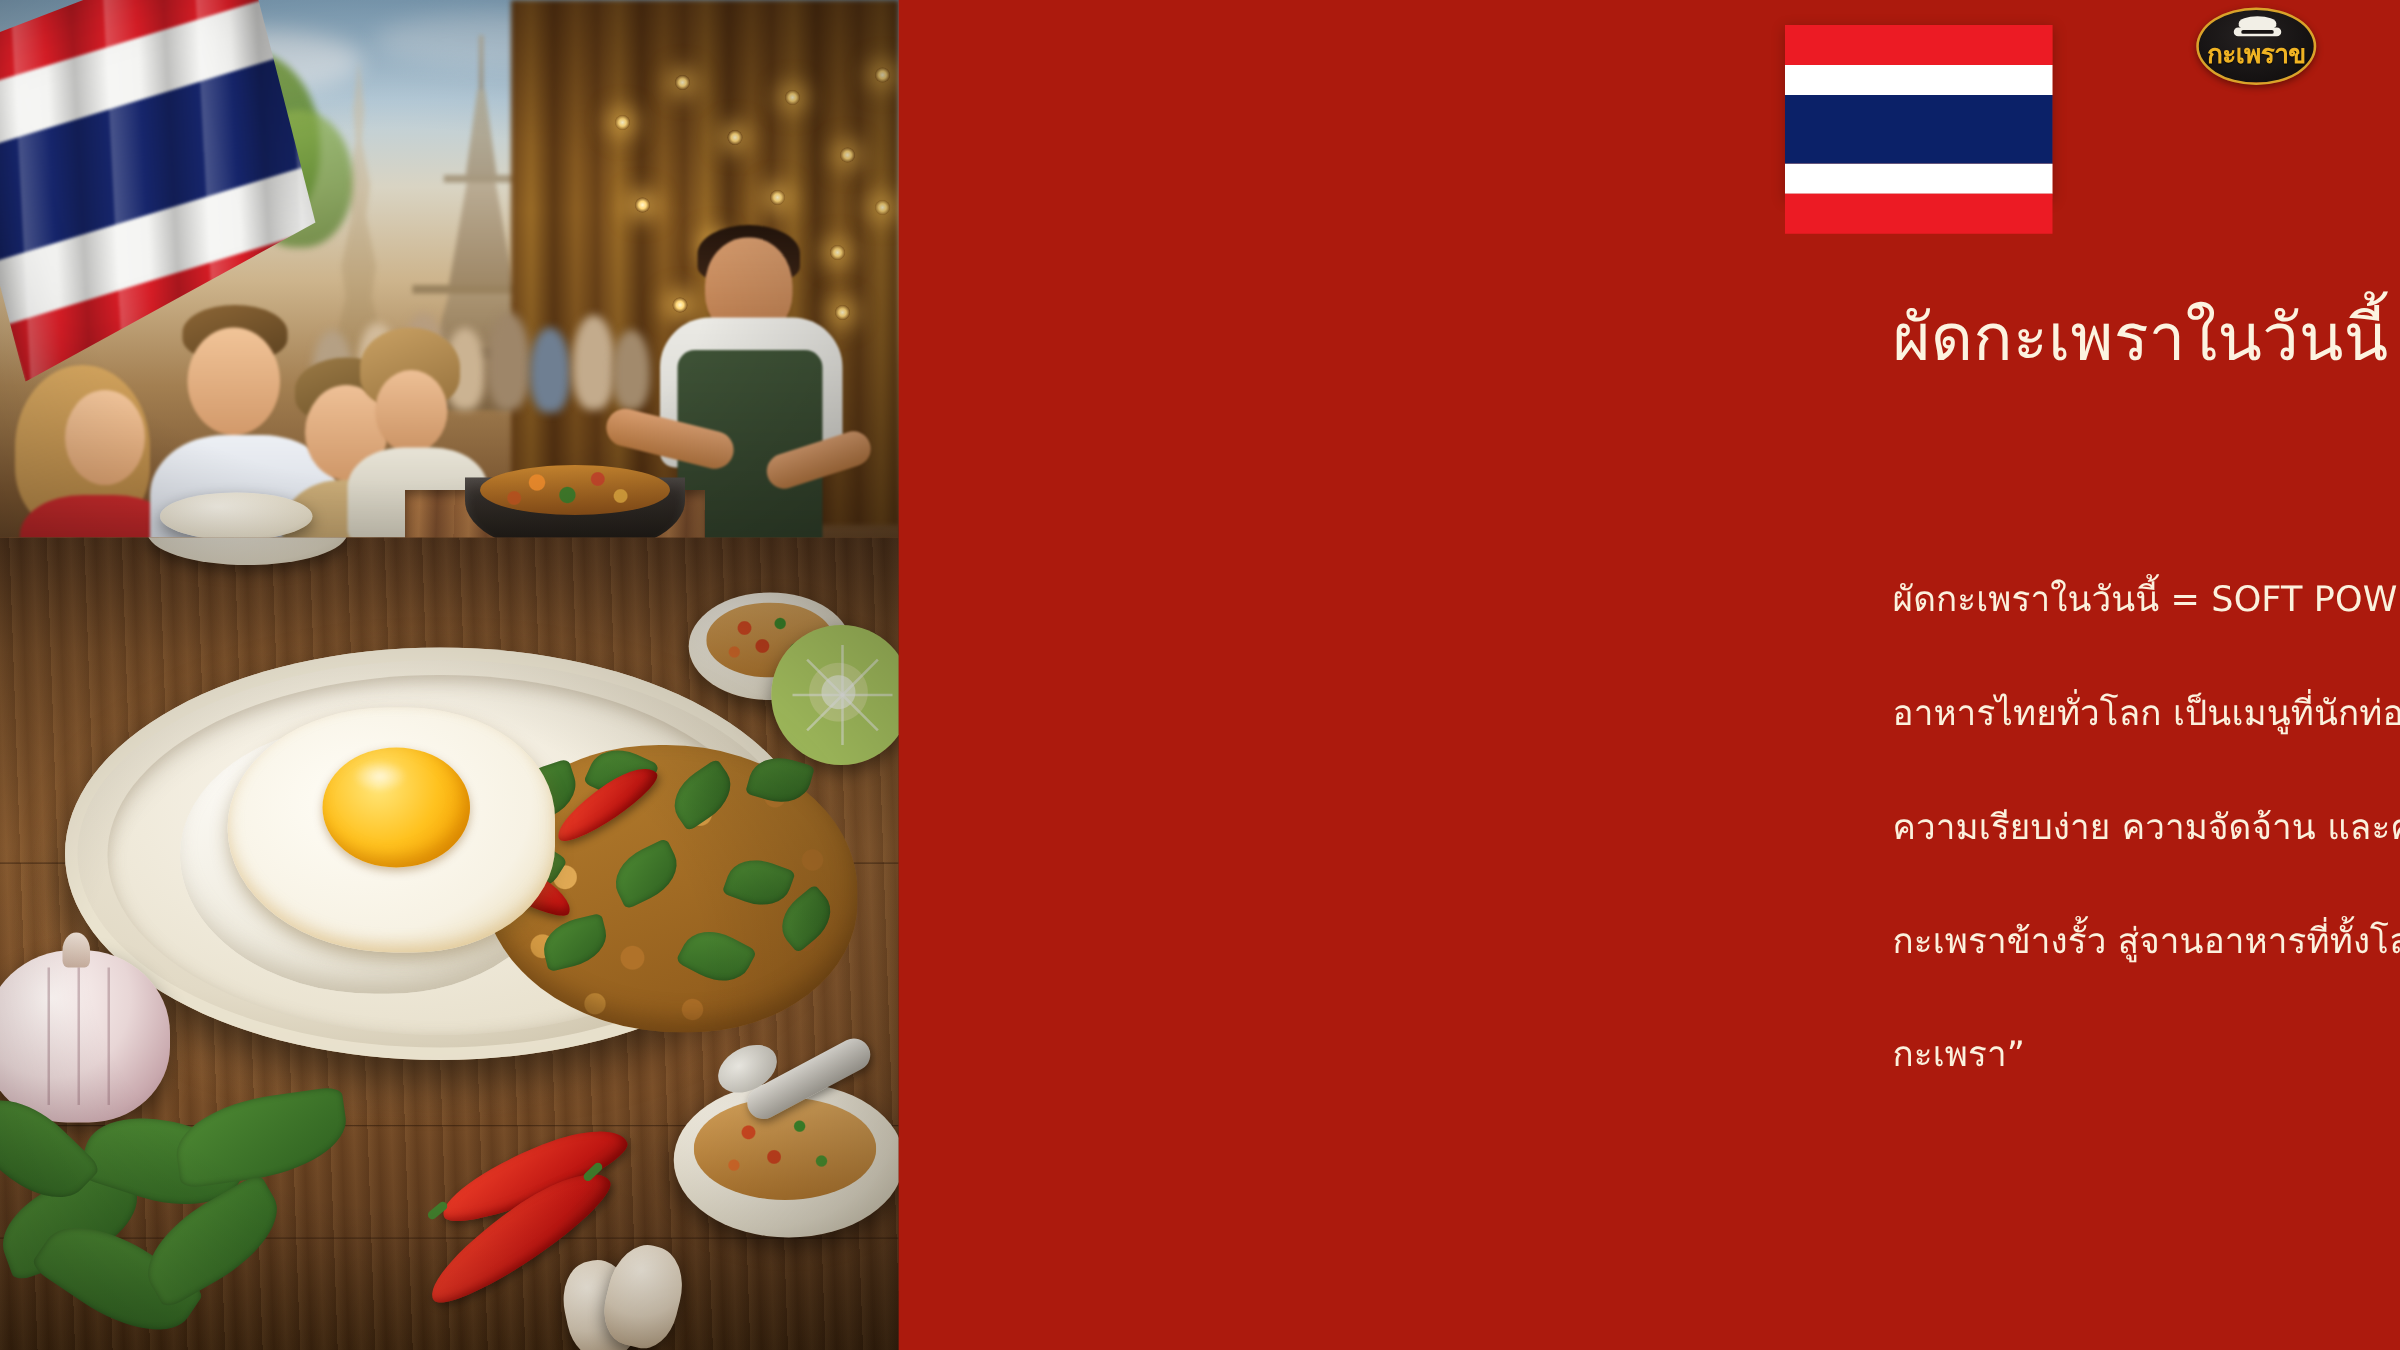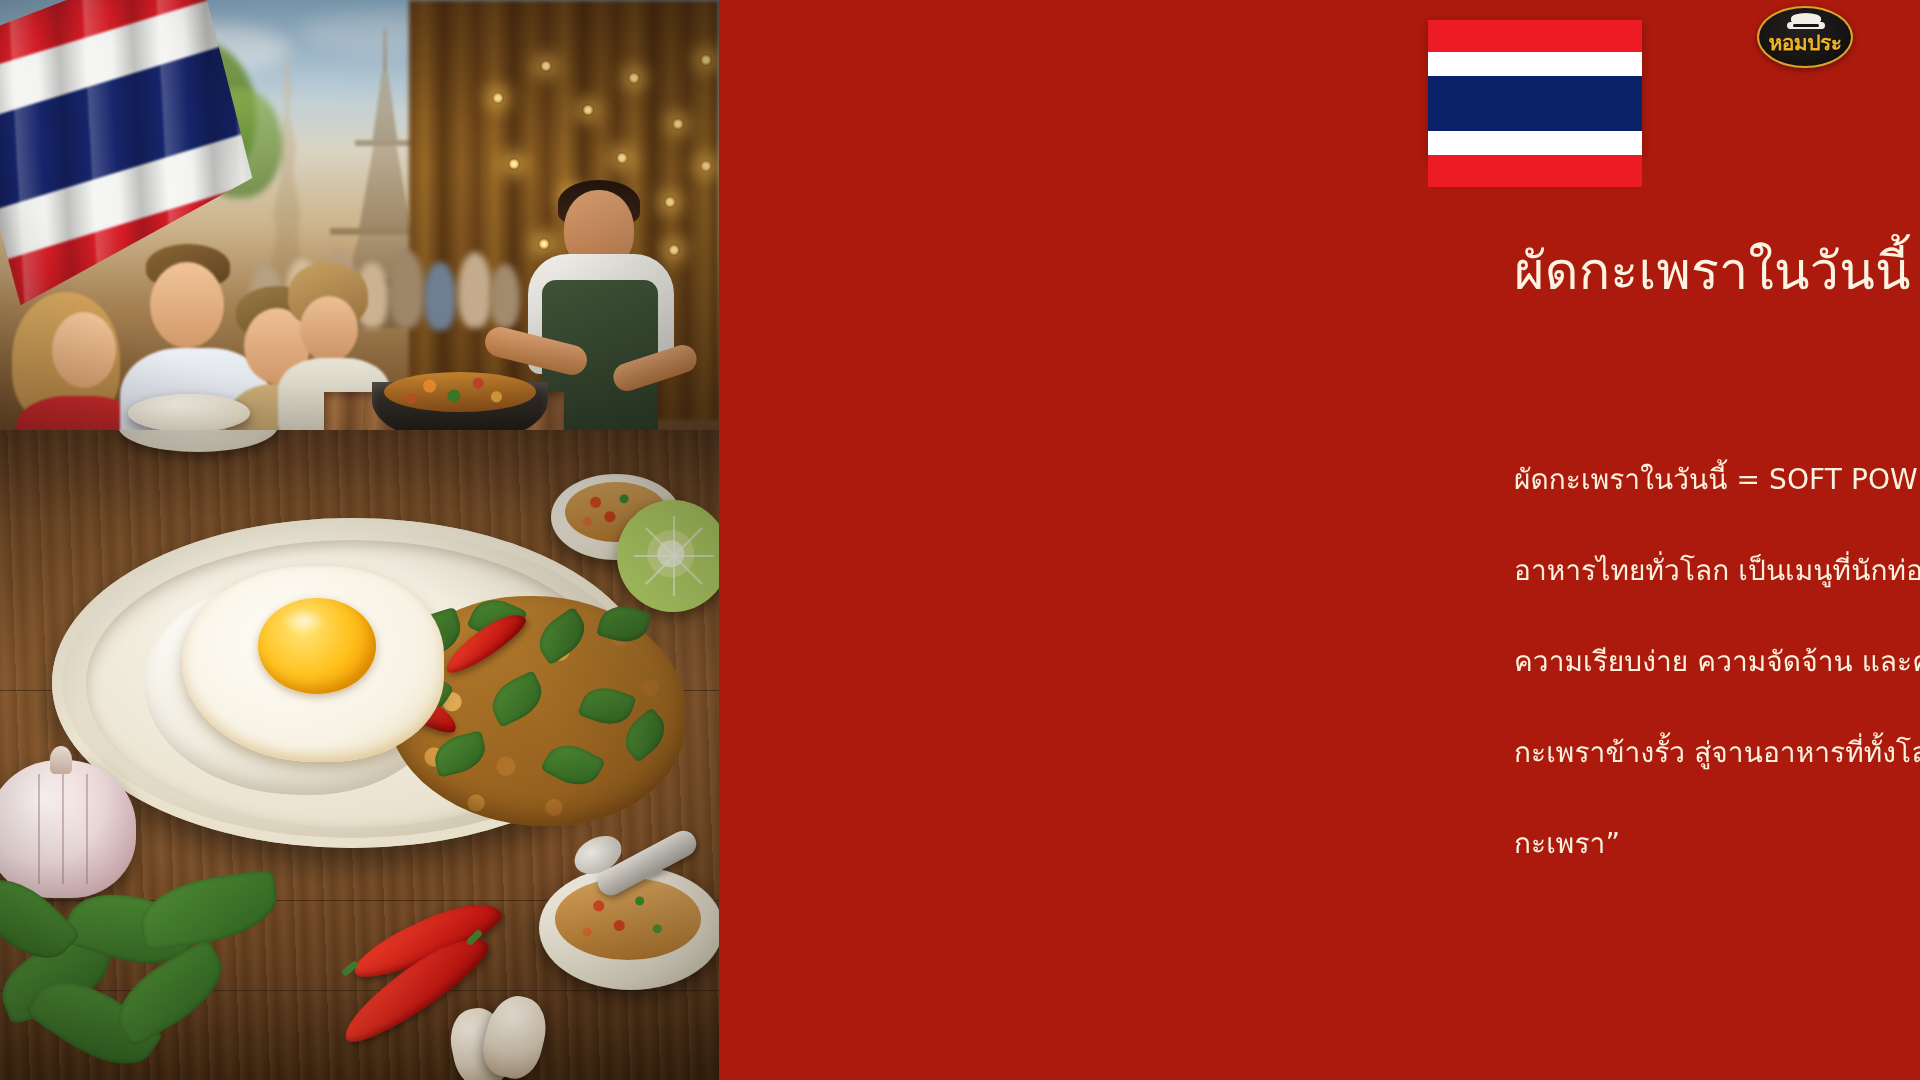--- a/index.html
+++ b/index.html
@@ -430,21 +430,21 @@
       <span class="fb-red"></span>
     </div>
 
     <div class="logo">
       <div class="logo-oval"></div>
       <div class="logo-hat">
         <div class="logo-hat-top"></div>
         <div class="logo-hat-band"></div>
         <div class="logo-hat-dot"></div>
       </div>
-      <div class="logo-text">หอมประ</div>
+      <div class="logo-text">กะเพราข</div>
     </div>
 
     <h1 class="headline">
       <span class="th">ผัดกะเพราในวันนี้ = </span>
     </h1>
 
     <div class="body-copy">
       <div>ผัดกะเพราในวันนี้ = SOFT POWER ไทย วันนี้ ผัดกะเพรา: อยู่ในร้าน</div>
       <div>อาหารไทยทั่วโลก เป็นเมนูที่นักท่องเที่ยวต้องลอง เป็นอาหารที่สะท้อน:</div>
       <div>ความเรียบง่าย ความจัดจ้าน และความเป็นไทยแบบร่วมสมัย จากใบ</div>

